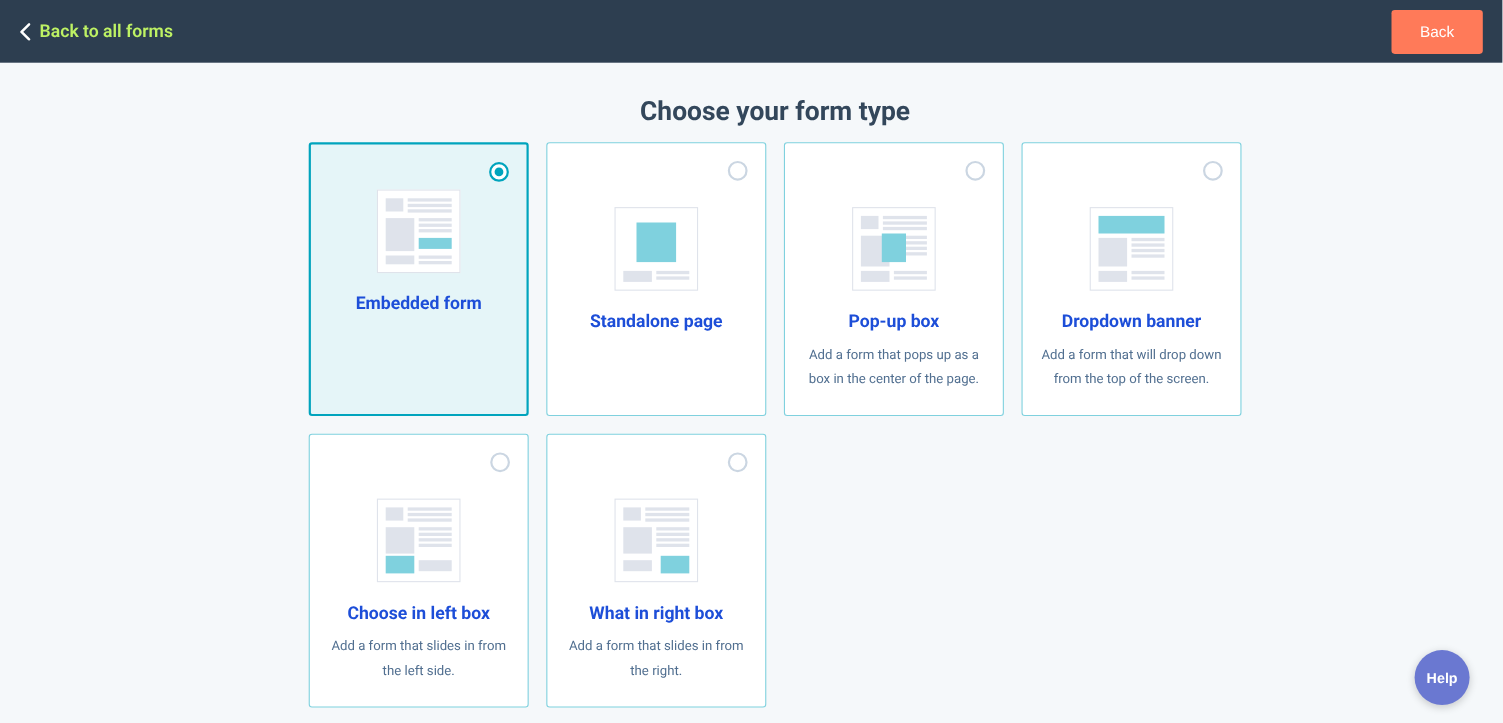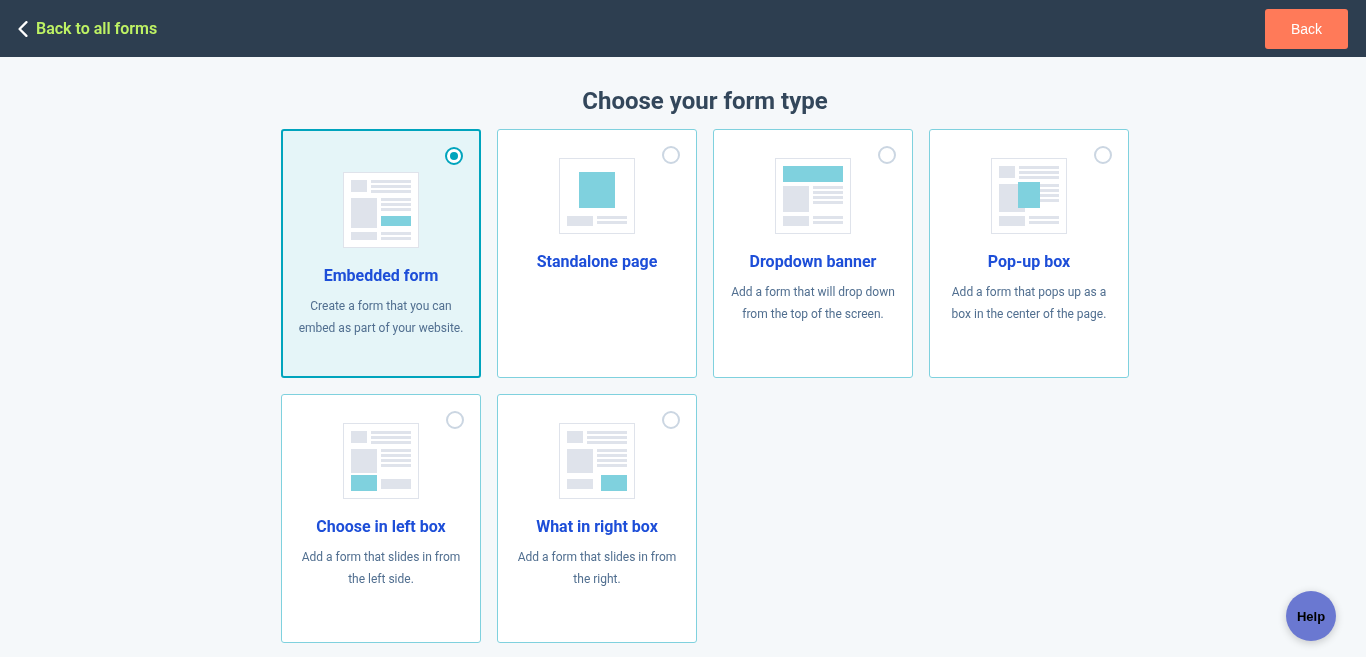--- a/index.html
+++ b/index.html
@@ -80,21 +80,21 @@
       gap: 16px;
       justify-content: center;
       max-width: 900px;
       margin: 0 auto;
     }
     
     .card {
       background: #ffffff;
       border: 1px solid #7fd1de;
       border-radius: 3px;
-      padding: 12px 14px 18px;
+      padding: 42px 14px 18px;
       position: relative;
       cursor: pointer;
       text-align: center;
       height: 249px;
     }
     
     .card.selected {
       background: #e5f5f8;
       border: 2px solid #00a4bd;
       padding: 25px 13px 17px;
@@ -164,21 +164,21 @@
       font-size: 12px;
       line-height: 1.85;
     }
     
     .help-button {
       position: fixed;
       bottom: 16px;
       right: 30px;
       background: #7b68ee;
       background: #6a78d1;
-      color: #000000;
+      color: #ffffff;
       width: 50px;
       height: 50px;
       border-radius: 50%;
       border: none;
       font-size: 13px;
       font-weight: 600;
       cursor: pointer;
       box-shadow: 0 2px 8px rgba(0,0,0,0.2);
     }
     
@@ -227,53 +227,33 @@
             <div class="gray-bar" style="left:30px;top:18px;width:30px;height:3px;"></div>
             <div class="gray-bar" style="left:30px;top:23px;width:30px;height:3px;"></div>
             <div class="gray-bar" style="left:30px;top:28px;width:30px;height:3px;"></div>
             <div class="teal-block" style="left:30px;top:36px;width:30px;height:10px;"></div>
             <div class="gray-bar" style="left:0;top:52px;width:26px;height:8px;"></div>
             <div class="gray-bar" style="left:30px;top:52px;width:30px;height:3px;"></div>
             <div class="gray-bar" style="left:30px;top:57px;width:30px;height:3px;"></div>
           </div>
         </div>
         <h3 class="card-title">Embedded form</h3>
-        <p class="card-description">Create a form that you can embed as part of your website.</p>
       </div>
 
       <div class="card">
         <div class="radio"></div>
         <div class="thumb">
           <div class="thumb-inner">
             <div class="teal-block" style="left:12px;top:6px;width:36px;height:36px;"></div>
             <div class="gray-bar" style="left:0;top:50px;width:26px;height:10px;"></div>
             <div class="gray-bar" style="left:30px;top:50px;width:30px;height:3px;"></div>
             <div class="gray-bar" style="left:30px;top:55px;width:30px;height:3px;"></div>
           </div>
         </div>
         <h3 class="card-title">Standalone page</h3>
-      </div>
-
-      <div class="card">
-        <div class="radio"></div>
-        <div class="thumb">
-          <div class="thumb-inner">
-            <div class="teal-block" style="left:0;top:0;width:60px;height:16px;"></div>
-            <div class="gray-bar" style="left:0;top:20px;width:26px;height:26px;"></div>
-            <div class="gray-bar" style="left:30px;top:20px;width:30px;height:3px;"></div>
-            <div class="gray-bar" style="left:30px;top:25px;width:30px;height:3px;"></div>
-            <div class="gray-bar" style="left:30px;top:30px;width:30px;height:3px;"></div>
-            <div class="gray-bar" style="left:30px;top:35px;width:30px;height:3px;"></div>
-            <div class="gray-bar" style="left:0;top:50px;width:26px;height:10px;"></div>
-            <div class="gray-bar" style="left:30px;top:50px;width:30px;height:3px;"></div>
-            <div class="gray-bar" style="left:30px;top:55px;width:30px;height:3px;"></div>
-          </div>
-        </div>
-        <h3 class="card-title">Dropdown banner</h3>
-        <p class="card-description">Add a form that will drop down from the top of the screen.</p>
       </div>
 
       <div class="card">
         <div class="radio"></div>
         <div class="thumb">
           <div class="thumb-inner">
             <div class="gray-bar" style="left:0;top:0;width:16px;height:12px;"></div>
             <div class="gray-bar" style="left:20px;top:0;width:40px;height:3px;"></div>
             <div class="gray-bar" style="left:20px;top:5px;width:40px;height:3px;"></div>
             <div class="gray-bar" style="left:20px;top:10px;width:40px;height:3px;"></div>
@@ -289,20 +269,39 @@
           </div>
         </div>
         <h3 class="card-title">Pop-up box</h3>
         <p class="card-description">Add a form that pops up as a box in the center of the page.</p>
       </div>
 
       <div class="card">
         <div class="radio"></div>
         <div class="thumb">
           <div class="thumb-inner">
+            <div class="teal-block" style="left:0;top:0;width:60px;height:16px;"></div>
+            <div class="gray-bar" style="left:0;top:20px;width:26px;height:26px;"></div>
+            <div class="gray-bar" style="left:30px;top:20px;width:30px;height:3px;"></div>
+            <div class="gray-bar" style="left:30px;top:25px;width:30px;height:3px;"></div>
+            <div class="gray-bar" style="left:30px;top:30px;width:30px;height:3px;"></div>
+            <div class="gray-bar" style="left:30px;top:35px;width:30px;height:3px;"></div>
+            <div class="gray-bar" style="left:0;top:50px;width:26px;height:10px;"></div>
+            <div class="gray-bar" style="left:30px;top:50px;width:30px;height:3px;"></div>
+            <div class="gray-bar" style="left:30px;top:55px;width:30px;height:3px;"></div>
+          </div>
+        </div>
+        <h3 class="card-title">Dropdown banner</h3>
+        <p class="card-description">Add a form that will drop down from the top of the screen.</p>
+      </div>
+
+      <div class="card">
+        <div class="radio"></div>
+        <div class="thumb">
+          <div class="thumb-inner">
             <div class="gray-bar" style="left:0;top:0;width:16px;height:12px;"></div>
             <div class="gray-bar" style="left:20px;top:0;width:40px;height:3px;"></div>
             <div class="gray-bar" style="left:20px;top:5px;width:40px;height:3px;"></div>
             <div class="gray-bar" style="left:20px;top:10px;width:40px;height:3px;"></div>
             <div class="gray-bar" style="left:0;top:18px;width:26px;height:24px;"></div>
             <div class="gray-bar" style="left:30px;top:18px;width:30px;height:3px;"></div>
             <div class="gray-bar" style="left:30px;top:23px;width:30px;height:3px;"></div>
             <div class="gray-bar" style="left:30px;top:28px;width:30px;height:3px;"></div>
             <div class="gray-bar" style="left:30px;top:33px;width:30px;height:3px;"></div>
             <div class="teal-block" style="left:0;top:44px;width:26px;height:16px;"></div>

